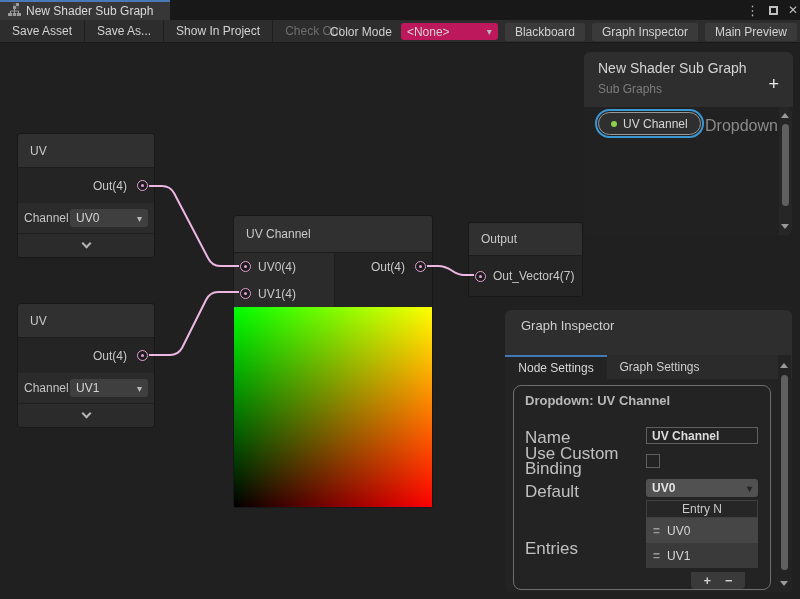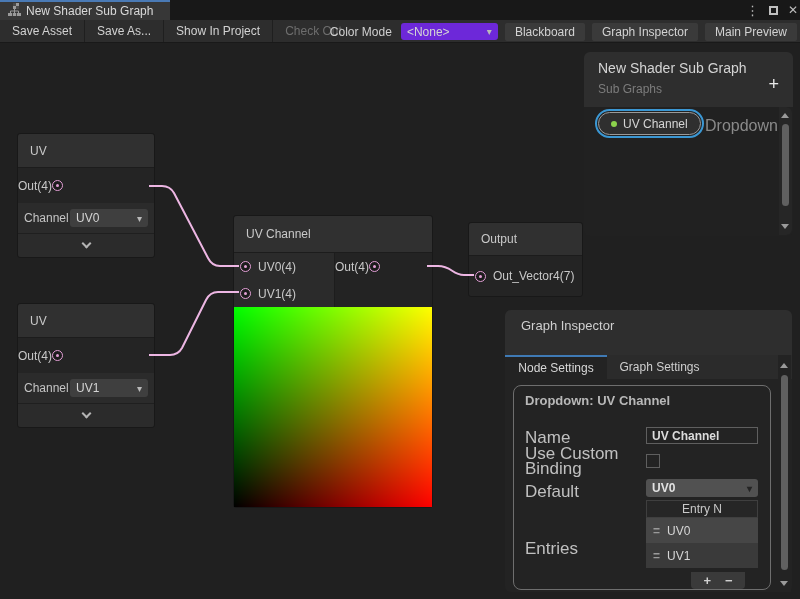--- a/index.html
+++ b/index.html
@@ -18,34 +18,34 @@
   .closex { font-size:12px; line-height:1; }
 
   
   .toolbar { position:absolute; left:0; top:20px; width:800px; height:23px; background:#2d2d2d;
              border-bottom:1px solid #191919; display:flex; align-items:stretch; font-size:12px; color:#d2d2d2; }
   .tbtn { display:flex; align-items:center; padding:0 12px; border-right:1px solid #1f1f1f; cursor:default; }
   .tbtn.nosep { border-right:none; }
   .tbtn.disabled { color:#6e6e6e; }
   .tb-right { position:absolute; right:3px; top:0; height:23px; display:flex; align-items:center; gap:7px; }
   .cm-label { color:#d0d0d0; margin-right:2px; }
-  .dropdown { background:#6d28d9; border-radius:3px; height:17px; display:flex; align-items:center;
+  .dropdown { background:#be185d; border-radius:3px; height:17px; display:flex; align-items:center;
               justify-content:space-between; padding:0 6px; color:#d4d4d4; }
   .dd-arrow { color:#b9b9b9; font-size:10px; margin-left:8px; }
   .toggle-btn { background:#3a3a3a; height:18px; display:flex; align-items:center; padding:0 10px; border-radius:2px; }
 
   
   .node { position:absolute; background:#242424; border:1px solid #181818; border-radius:3px; font-size:12px; }
   .node-title { background:#303030; color:#c9c9c9; display:flex; align-items:center; padding:0 12px;
                 border-bottom:1px solid #1c1c1c; border-radius:3px 3px 0 0; }
   .row { display:flex; align-items:center; }
   .port { width:11px; height:11px; border:1.5px solid #e39fd6; border-radius:50%; background:#1c1c1c;
           display:flex; align-items:center; justify-content:center; flex:0 0 auto; }
   .port::after { content:""; width:3px; height:3px; border-radius:50%; background:#e39fd6; }
-  .out-row { gap:0; padding-right:6px; background:#242424; }
+  .out-row { justify-content:flex-end; gap:10px; padding-right:6px; background:#242424; }
   .in-row { justify-content:flex-start; gap:7px; padding-left:6px; }
   .ctrl-row { background:#2b2b2b; gap:2px; padding:0 6px; }
   .ch-label { width:44px; overflow:hidden; white-space:nowrap; color:#c4c4c4; }
   .mini-dd { flex:1; background:#3f3f3f; border-radius:3px; height:18px; display:flex; align-items:center;
              justify-content:space-between; padding:0 6px; color:#d4d4d4; }
   .collapse-row { background:#2b2b2b; border-top:1px solid #1f1f1f; height:24px; display:flex;
                   align-items:center; justify-content:center; border-radius:0 0 3px 3px; }
   .chev { width:7px; height:7px; border-right:2px solid #b4b4b4; border-bottom:2px solid #b4b4b4;
           transform:rotate(45deg); margin-top:-4px; }
   .preview { position:relative; width:198px; height:200px; background:linear-gradient(to right,#000,#f00); }

